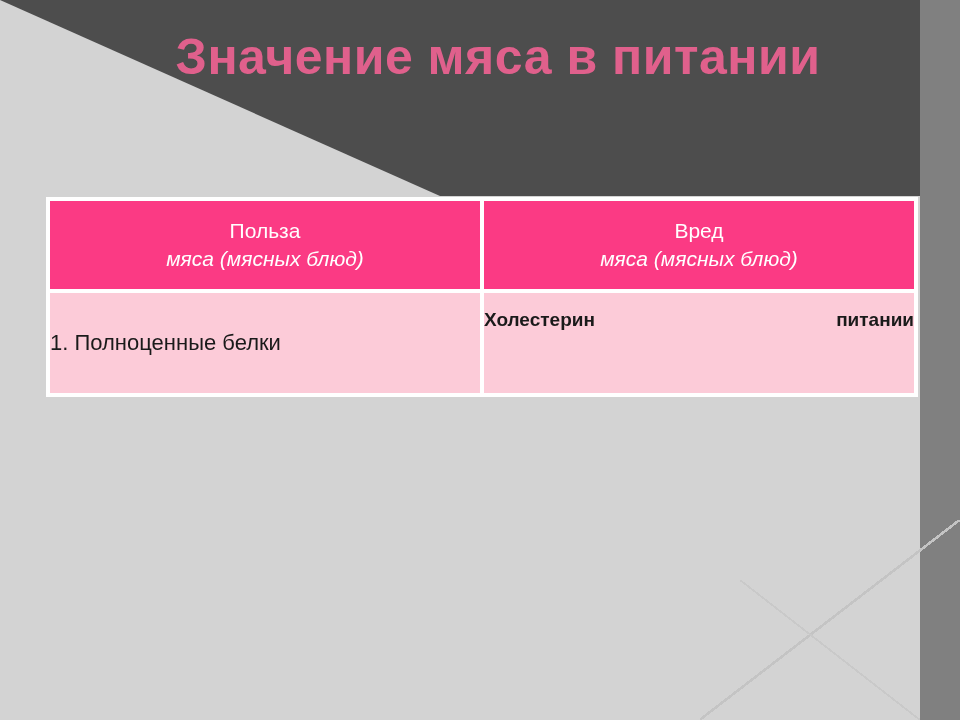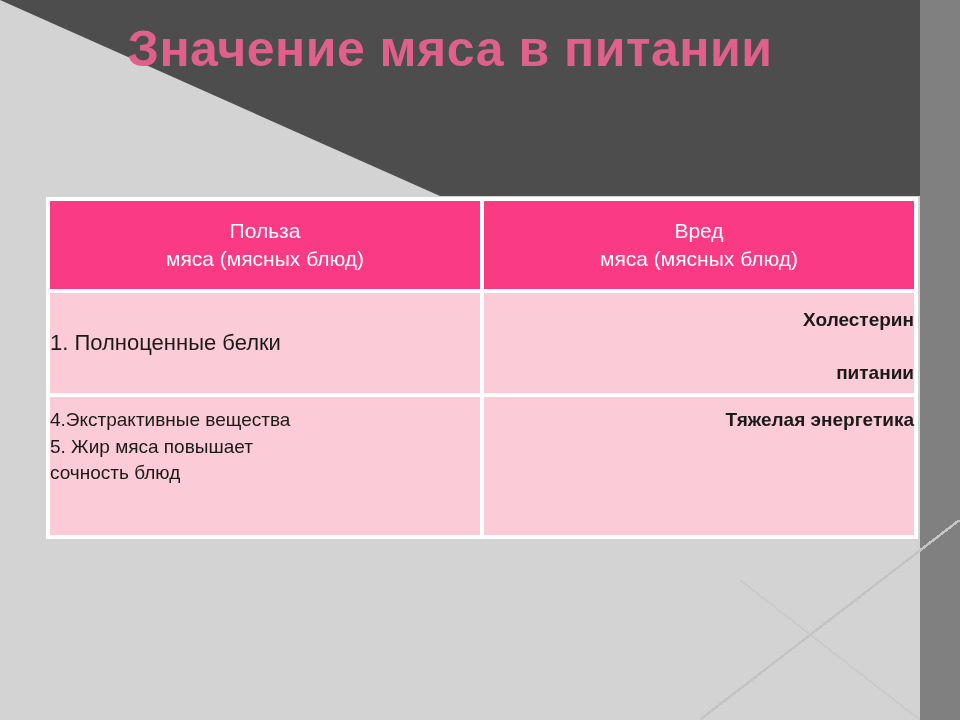--- a/index.html
+++ b/index.html
@@ -69,29 +69,30 @@
     bottom: 0;
     width: 180px;
     height: 140px;
     background: linear-gradient(to top right, transparent 0 49.6%, #c9c9c9 49.6% 50.4%, transparent 50.4% 100%);
   }
 
   
   .title {
     position: absolute;
     left: 0;
-    top: 20px;
+    top: 28px;
     width: 900px;
     text-align: center;
     font-size: 50px;
     font-weight: bold;
     color: #e0608c;
     letter-spacing: 0.5px;
     white-space: nowrap;
     z-index: 5;
+    padding-left: 48px;
   }
 
   
   .table-wrap {
     position: absolute;
     left: 46px;
     top: 197px;
     width: 960px;
     z-index: 4;
   }
@@ -115,21 +116,21 @@
   .hdr {
     background: #fb3a84;
     color: #ffffff;
     font-size: 21px;
     font-weight: normal;
     text-align: center;
     height: 88px;
     line-height: 1.35;
   }
   .hdr .l1 { display: block; }
-  .hdr .l2 { display: block; }
+  .hdr .l2 { display: block; font-style: italic; }
 
   
   .cell-left {
     padding: 6px 10px 6px 14px;
     font-size: 19px;
     font-weight: normal;
     color: #1a1a1a;
     text-align: left;
     line-height: 1.4;
   }
@@ -148,21 +149,21 @@
   
   .r1 { height: 104px; }
   .r1 .cell-left { font-size: 22px; }
   .r1 .cell-right {
     vertical-align: top;
     padding-top: 14px;
     position: relative;
   }
   .r1 .stack {
     display: flex;
-    flex-direction: column;
+    flex-direction: row;
     justify-content: space-between;
     height: 80px;
   }
   .r1 .stack span { display: block; }
 
   
   .r2 { height: 42px; }
   .r2 .cell-left { font-size: 18px; }
 
   
@@ -223,26 +224,18 @@
             <div class="stack">
               <span>Холестерин</span>
               <span>питании</span>
             </div>
           </td>
         </tr>
 
 
 
 
-        <tr class="r5">
-          <td class="cell-left tone-a">
-            <span class="line"> 4.Экстрактивные вещества</span>
-            <span class="line">5. Жир мяса повышает</span>
-            <span class="line">сочность блюд</span>
-          </td>
-          <td class="cell-right tone-a">Тяжелая энергетика</td>
-        </tr>
 
       </tbody>
     </table>
   </div>
 
 </div>
 
 </body></html>

